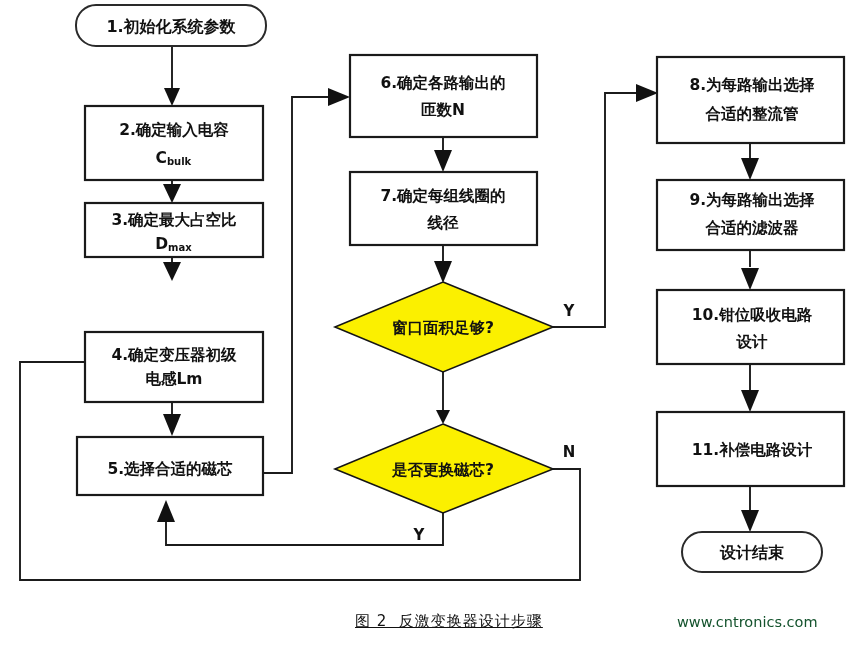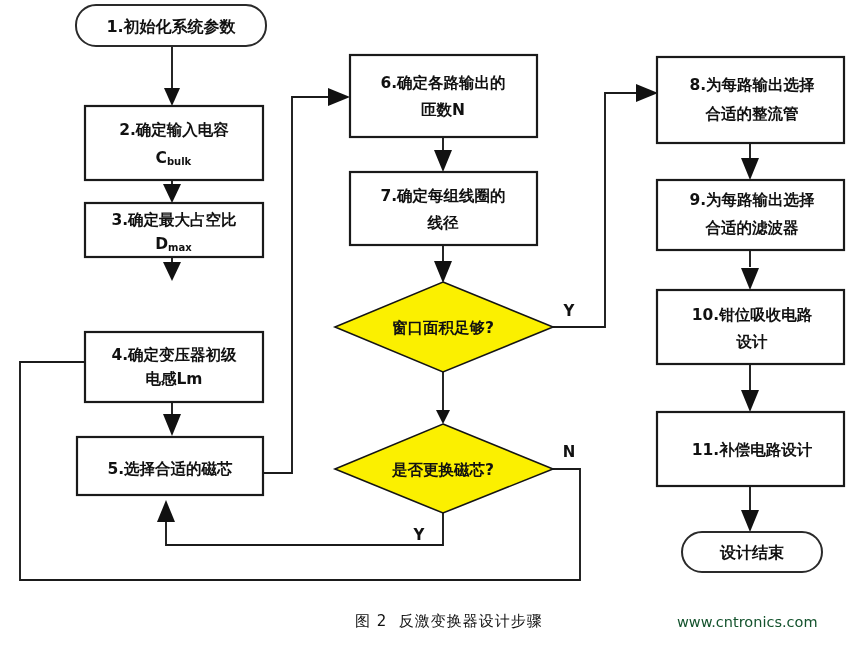--- a/index.html
+++ b/index.html
@@ -81,20 +81,21 @@
   }
   .caption {
     position: absolute;
     left: 355px;
     top: 612px;
     font-family: "DejaVu Sans", "Liberation Sans", sans-serif;
     font-size: 15px;
     color: #111111;
     letter-spacing: 1px;
     white-space: pre;
+    text-decoration: underline;
   }
   .watermark {
     position: absolute;
     left: 677px;
     top: 614px;
     font-family: "DejaVu Sans", "Liberation Sans", sans-serif;
     font-size: 14.5px;
     color: #14532d;
     white-space: pre;
   }

